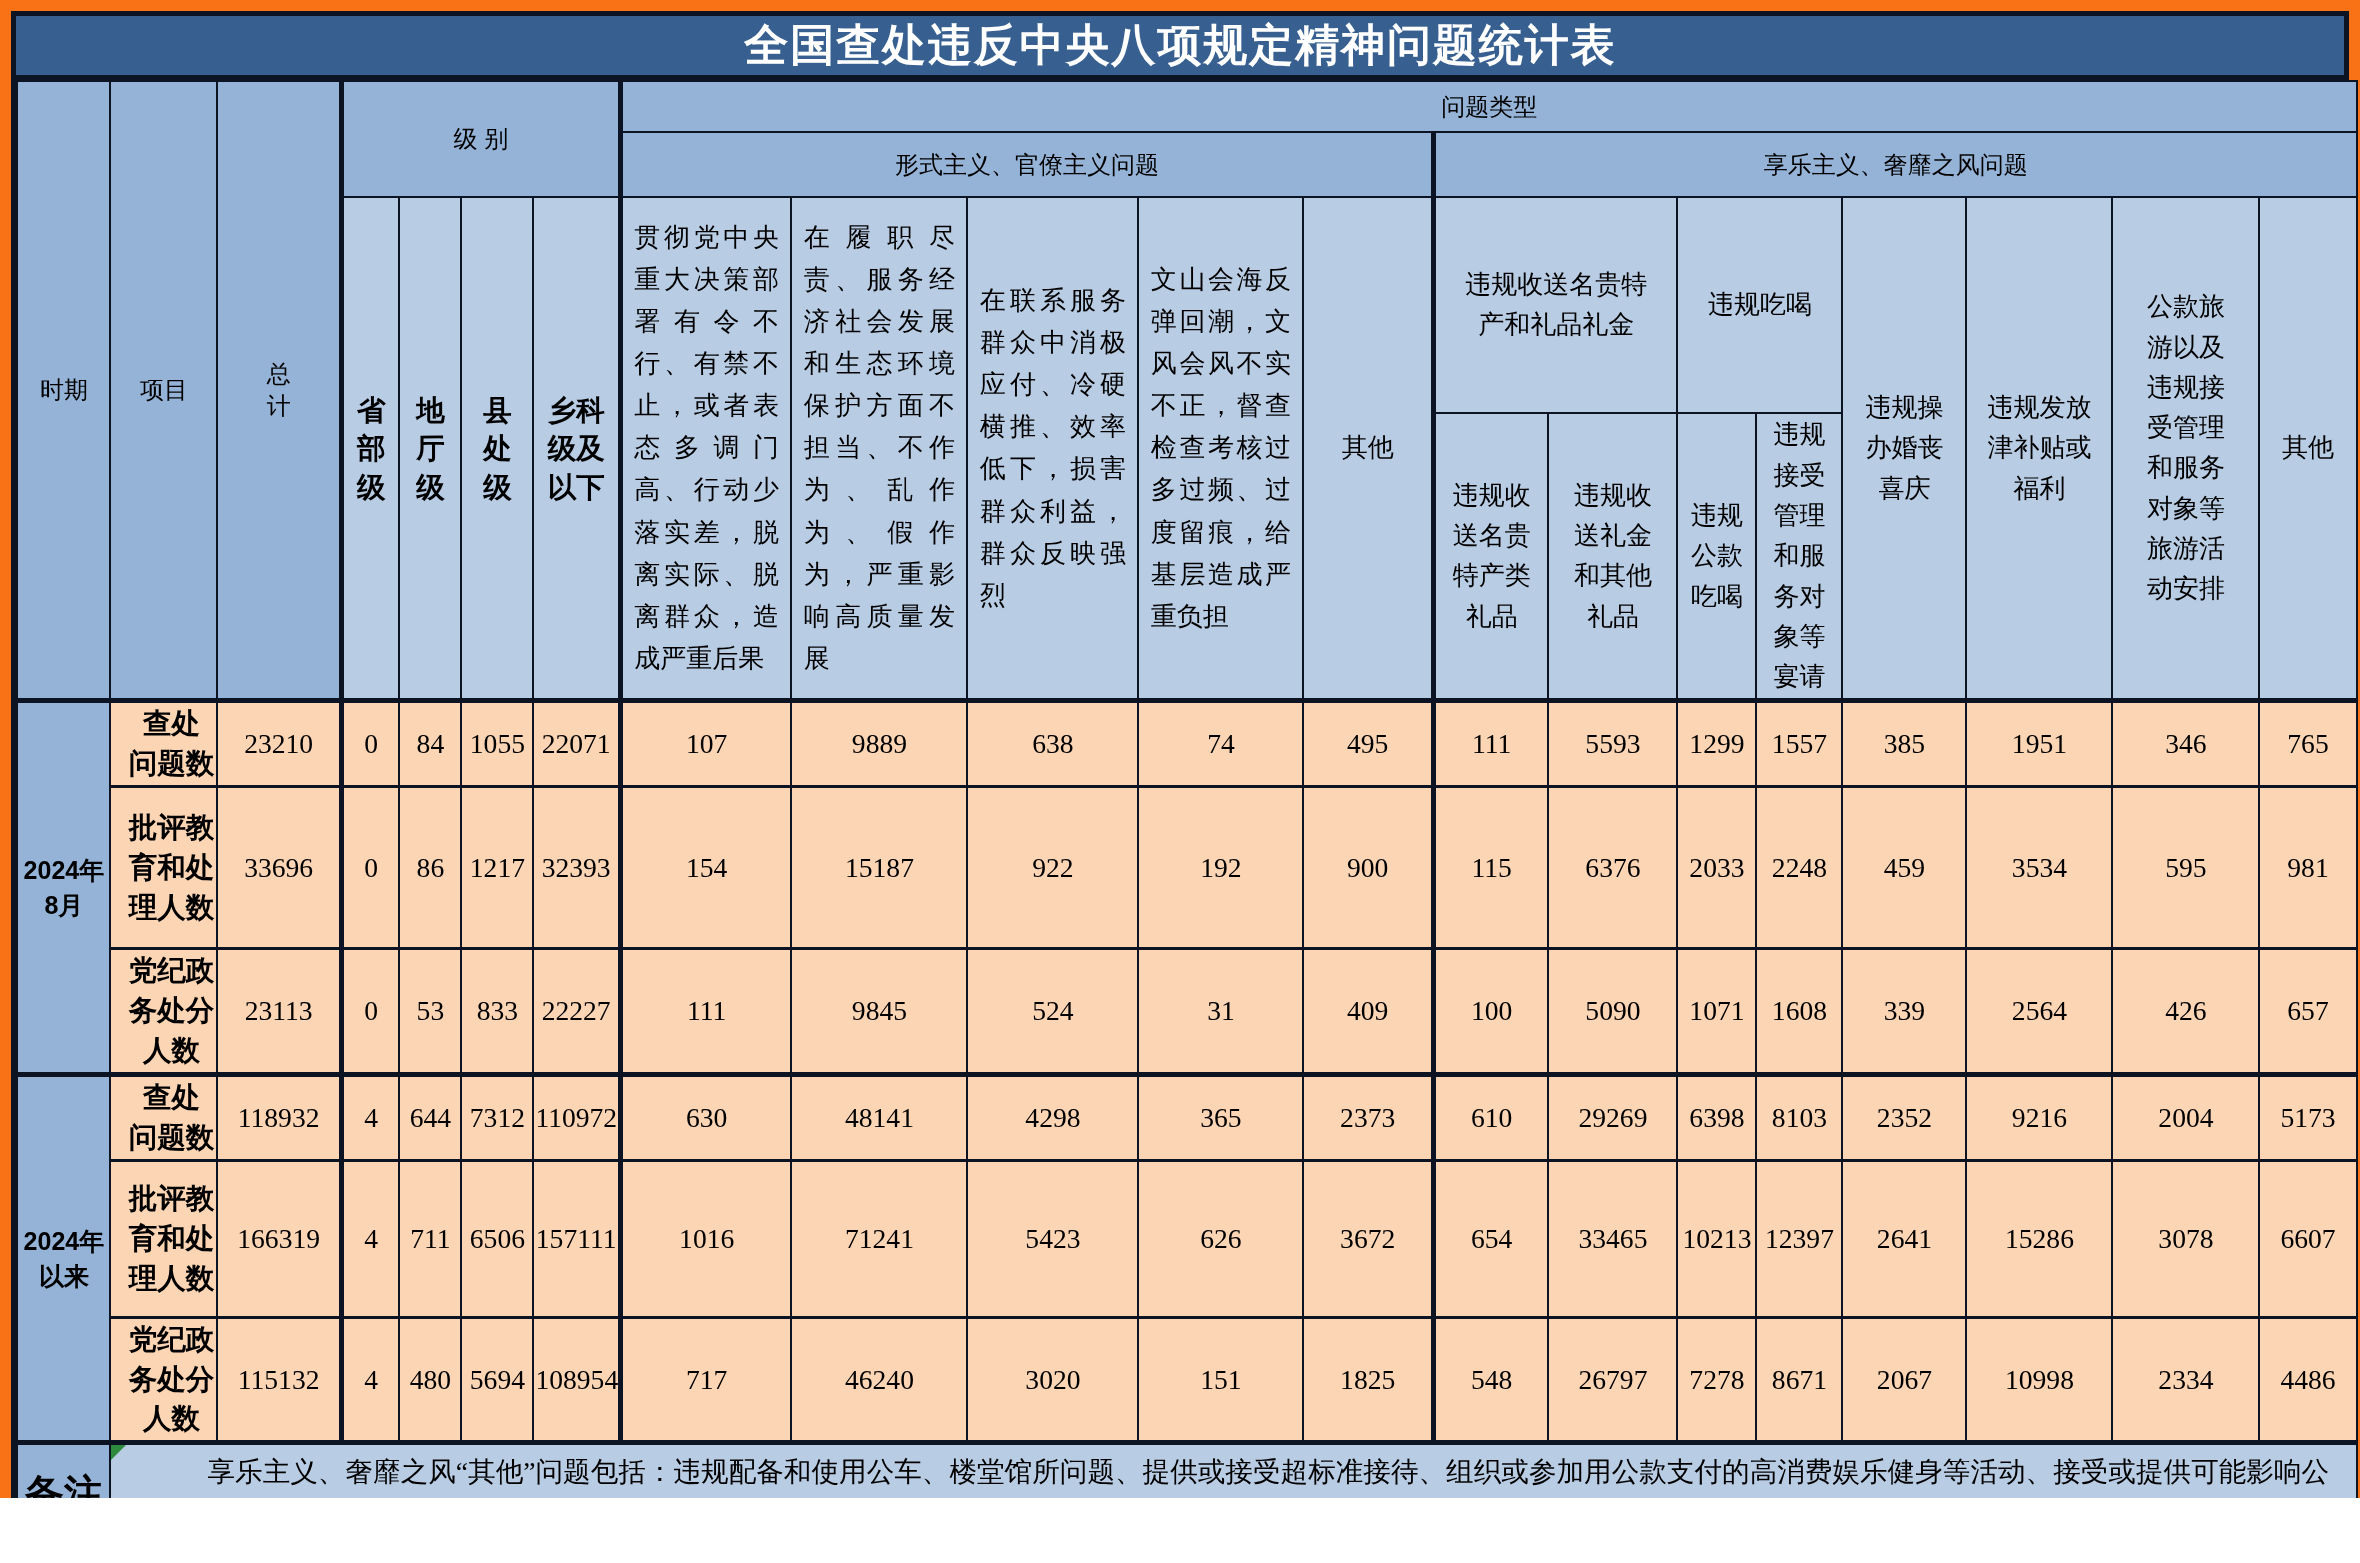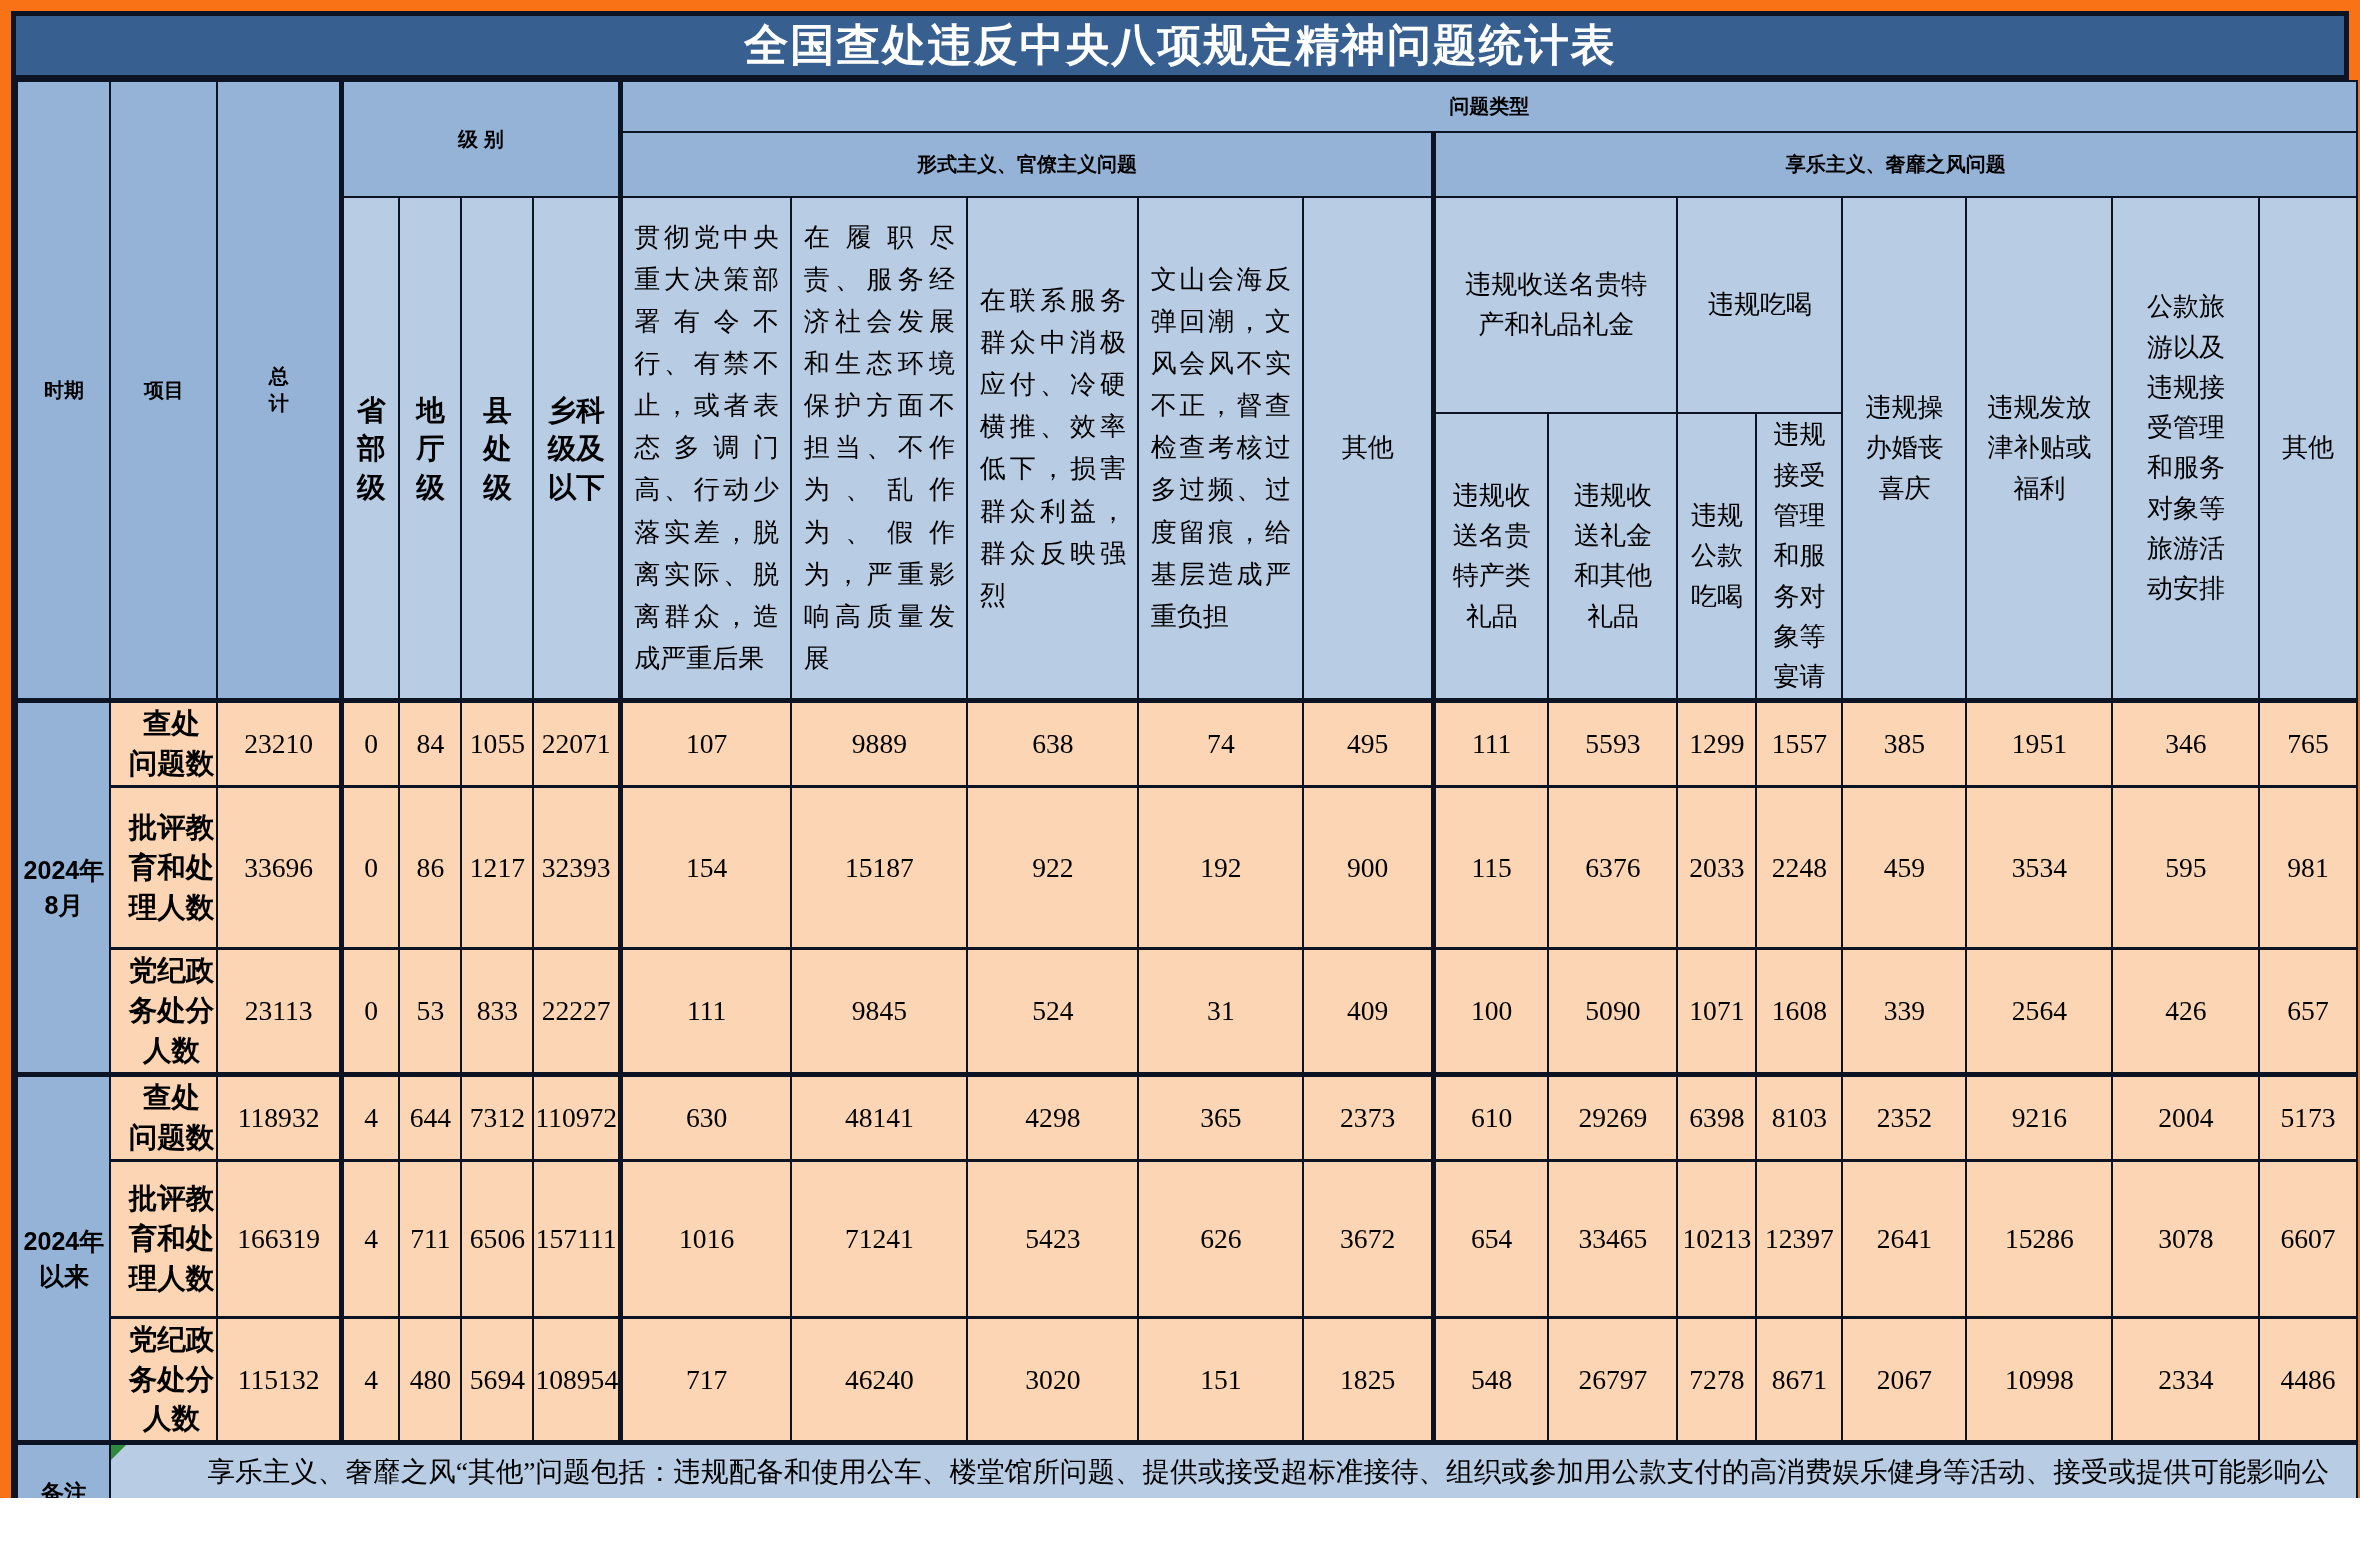--- a/index.html
+++ b/index.html
@@ -7,41 +7,41 @@
         font-family:"Liberation Sans",sans-serif;}
   .frame{position:absolute;left:11.4px;top:11.4px;width:2338px;height:1539px;box-sizing:border-box;
          border:5.7px solid #0c1322;display:flex;flex-direction:column;background:#fff;}
   .title{height:91px;box-sizing:border-box;background:#376091;border-bottom:5.7px solid #0c1322;
          color:#ffffff;font-family:"Liberation Serif",serif;font-weight:bold;font-size:44px;
          display:flex;align-items:center;justify-content:center;letter-spacing:1.9px;}
   table{width:100%;border-collapse:collapse;table-layout:fixed;}
   th,td{border:2.9px solid #0c1322;box-sizing:border-box;text-align:center;vertical-align:middle;
         overflow:hidden;}
   thead th{white-space:pre-line;}
-  .mid{background:#95b3d7;font-weight:bold;font-size:20px;font-family:"Liberation Sans",sans-serif;}
+  .mid{background:#95b3d7;font-weight:normal;font-size:24px;font-family:"Liberation Sans",sans-serif;}
   .lvl{background:#b8cce4;font-weight:bold;font-size:28.5px;font-family:"Liberation Sans",sans-serif;line-height:1.35;}
   .leaf{background:#b8cce4;font-weight:normal;font-size:26px;font-family:"Liberation Serif",serif;line-height:1.55;}
   .longtext{background:#b8cce4;font-weight:normal;font-size:26px;font-family:"Liberation Serif",serif;
             line-height:1.62;text-align:justify;text-justify:inter-character;vertical-align:middle;
             padding:9.5px 11.4px;white-space:normal;}
   .thickR{border-right-width:5.7px;}
   tbody th,tbody td{border-top-width:3.8px;border-bottom-width:3.8px;}
   .num{background:#fcd5b4;font-family:"Liberation Serif",serif;font-size:27.6px;font-weight:normal;}
   .item-cell{background:#fcd5b4;font-weight:bold;font-size:28.5px;white-space:pre-line;line-height:1.4;
              font-family:"Liberation Sans",sans-serif;padding-left:16px;}
   .period-th{background:#95b3d7;font-weight:bold;font-size:25px;white-space:pre-line;line-height:1.4;
              font-family:"Liberation Sans",sans-serif;}
   tr.h1{height:51px;} tr.h2{height:65px;} tr.h3{height:216px;} tr.h4{height:271px;}
   tr.r1{height:74px;} tr.r2{height:162px;} tr.r3{height:122px;}
   tr.r4{height:70px;} tr.r5{height:157px;} tr.r6{height:116px;}
   tr.remark-row{height:95px;}
   thead tr.h4 th, thead tr.h3 th[rowspan="2"], thead tr.h1 th[rowspan="4"]{border-bottom-width:5.7px;}
   tr.period-sep > *{border-top-width:5.7px;}
   tr.remark-row > *{border-top-width:5.7px;}
-  .remark-label{background:#95b3d7;font-weight:bold;font-size:23px;}
+  .remark-label{background:#95b3d7;font-weight:bold;font-size:39px;}
   .remark-cell{position:relative;background:#b8cce4;text-align:left;vertical-align:middle;
                font-family:"Liberation Serif",serif;font-size:27.6px;line-height:1.55;padding:5.7px 13.3px;}
   .remark-text{text-indent:3em;}
   .comment-marker{position:absolute;left:0;top:0;width:0;height:0;
                   border-top:15px solid #2e8b3d;border-right:15px solid transparent;}
   .footer{flex:1;min-height:38px;box-sizing:border-box;background:#95b3d7;border-top:5.7px solid #0c1322;
           display:flex;align-items:center;justify-content:space-between;padding:0 13.3px;
           font-weight:bold;font-size:27px;color:#111;}
 </style>
 </head>

